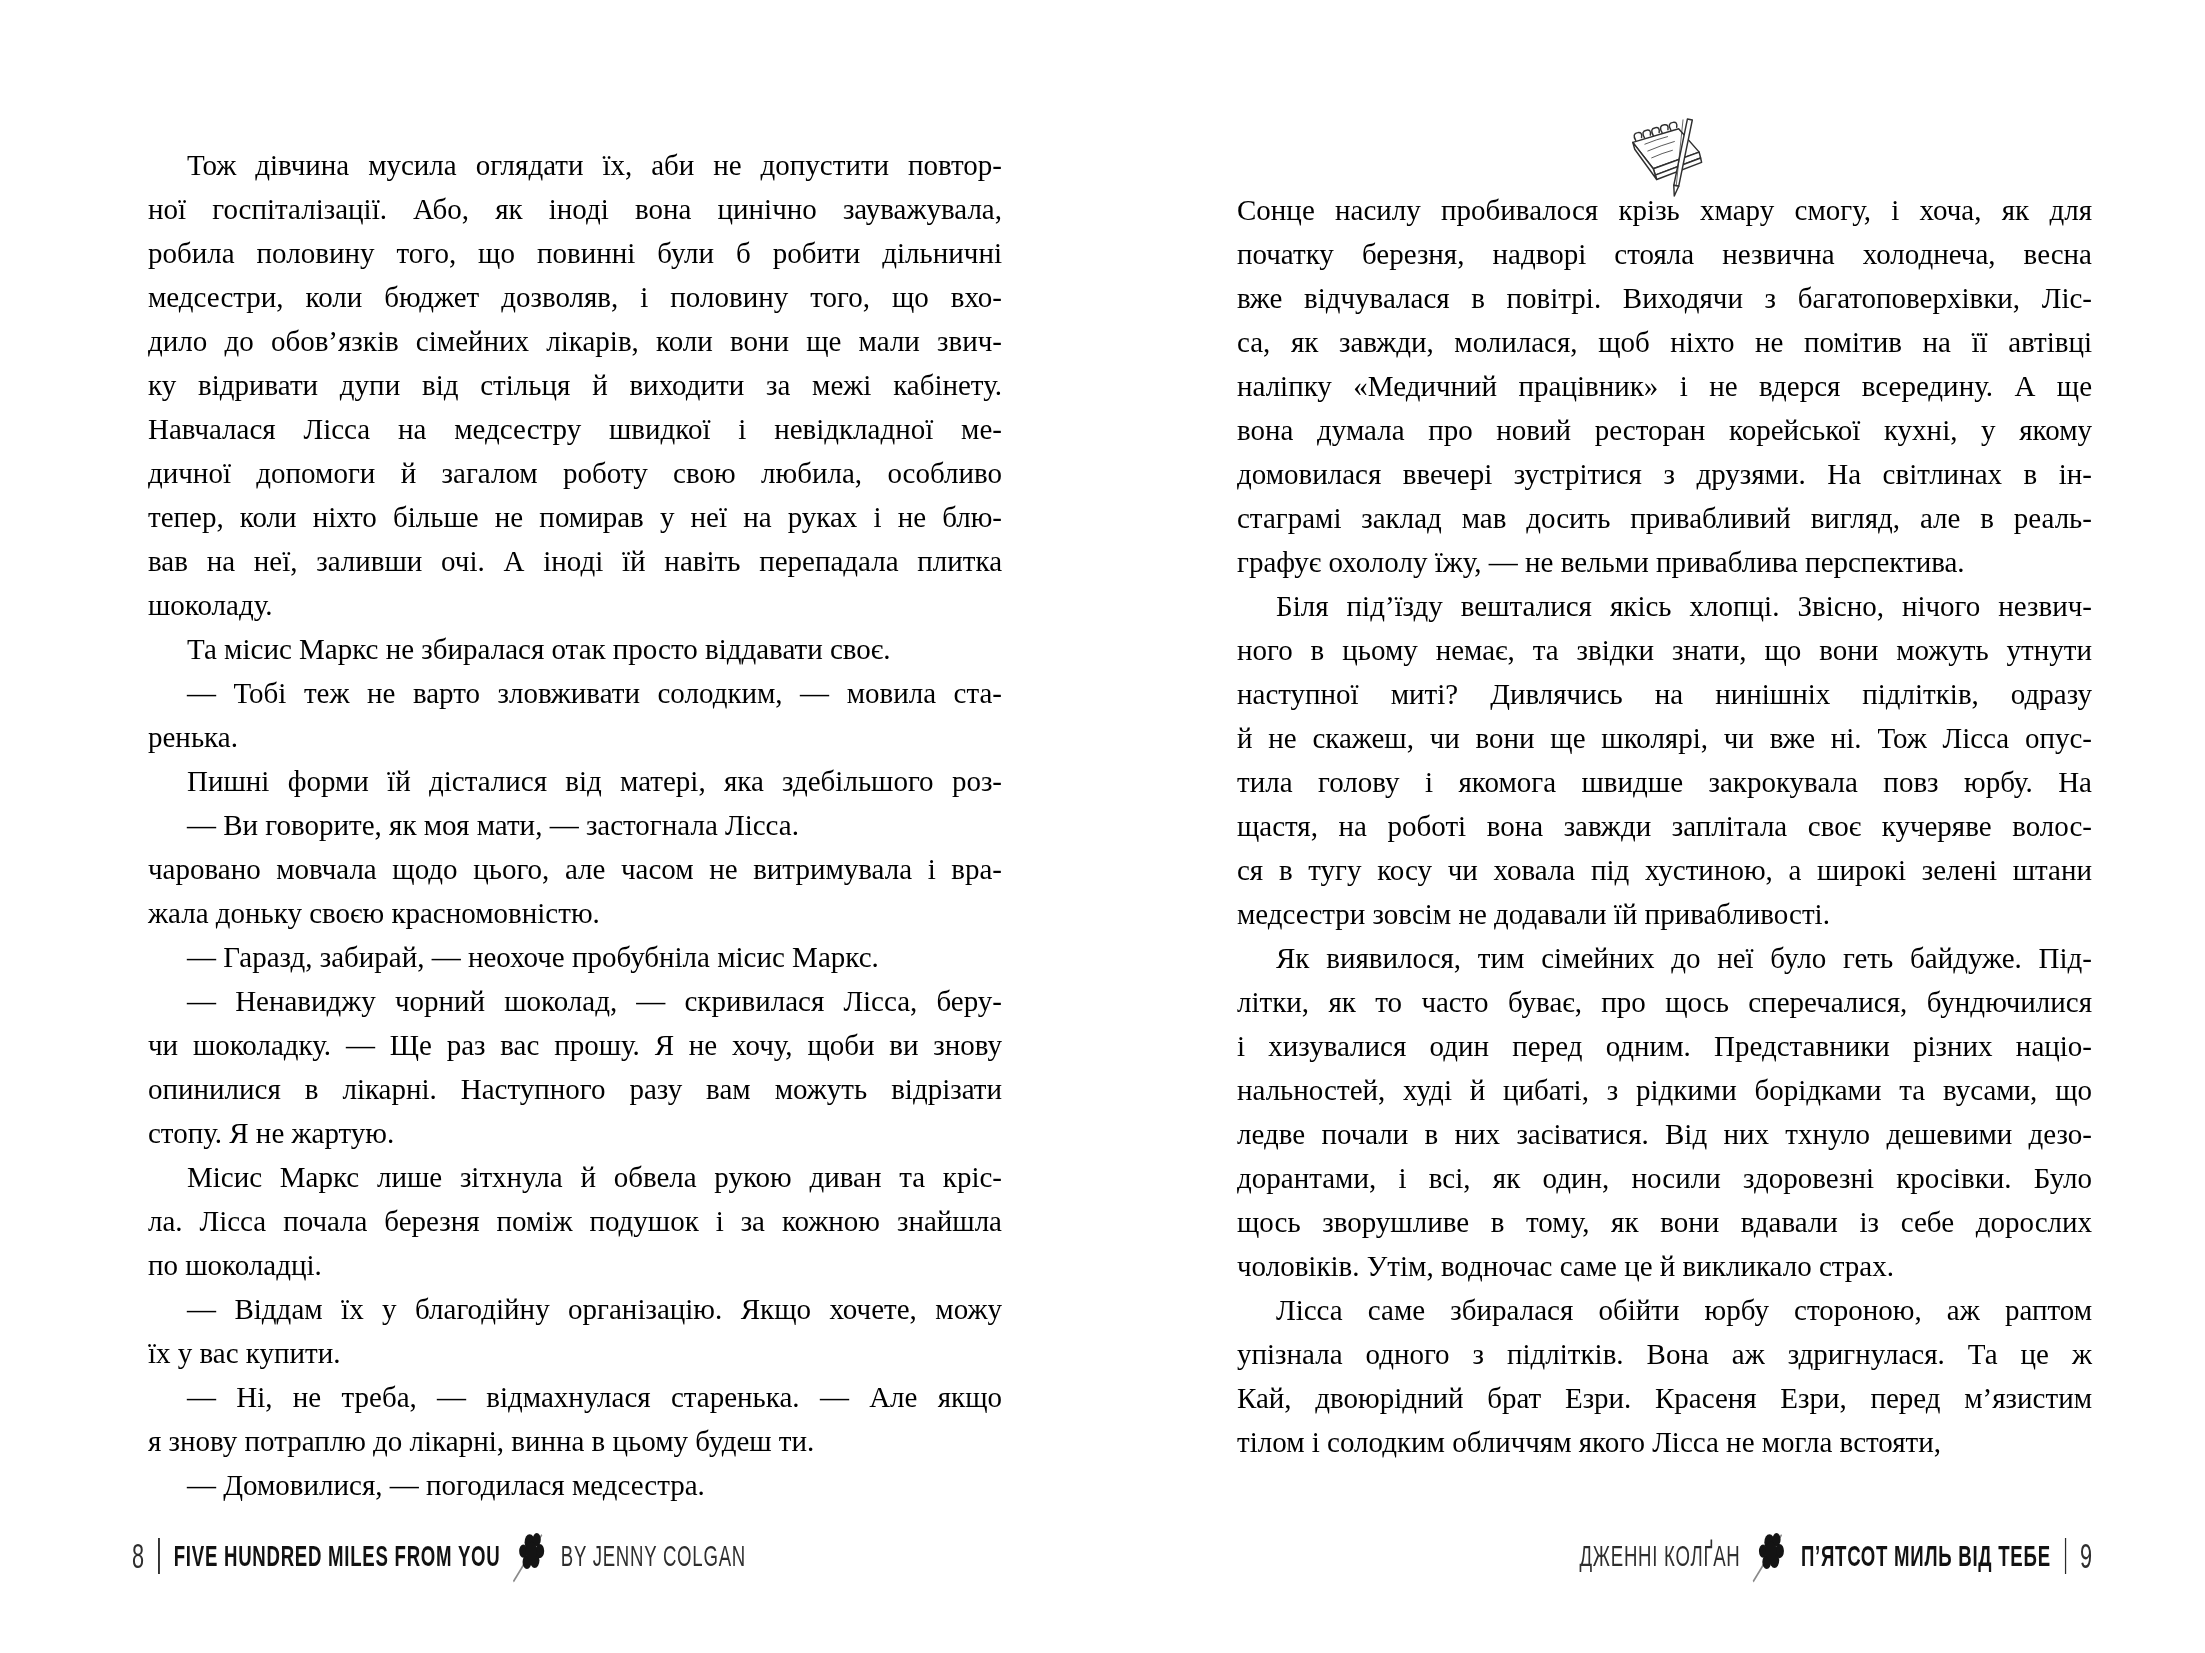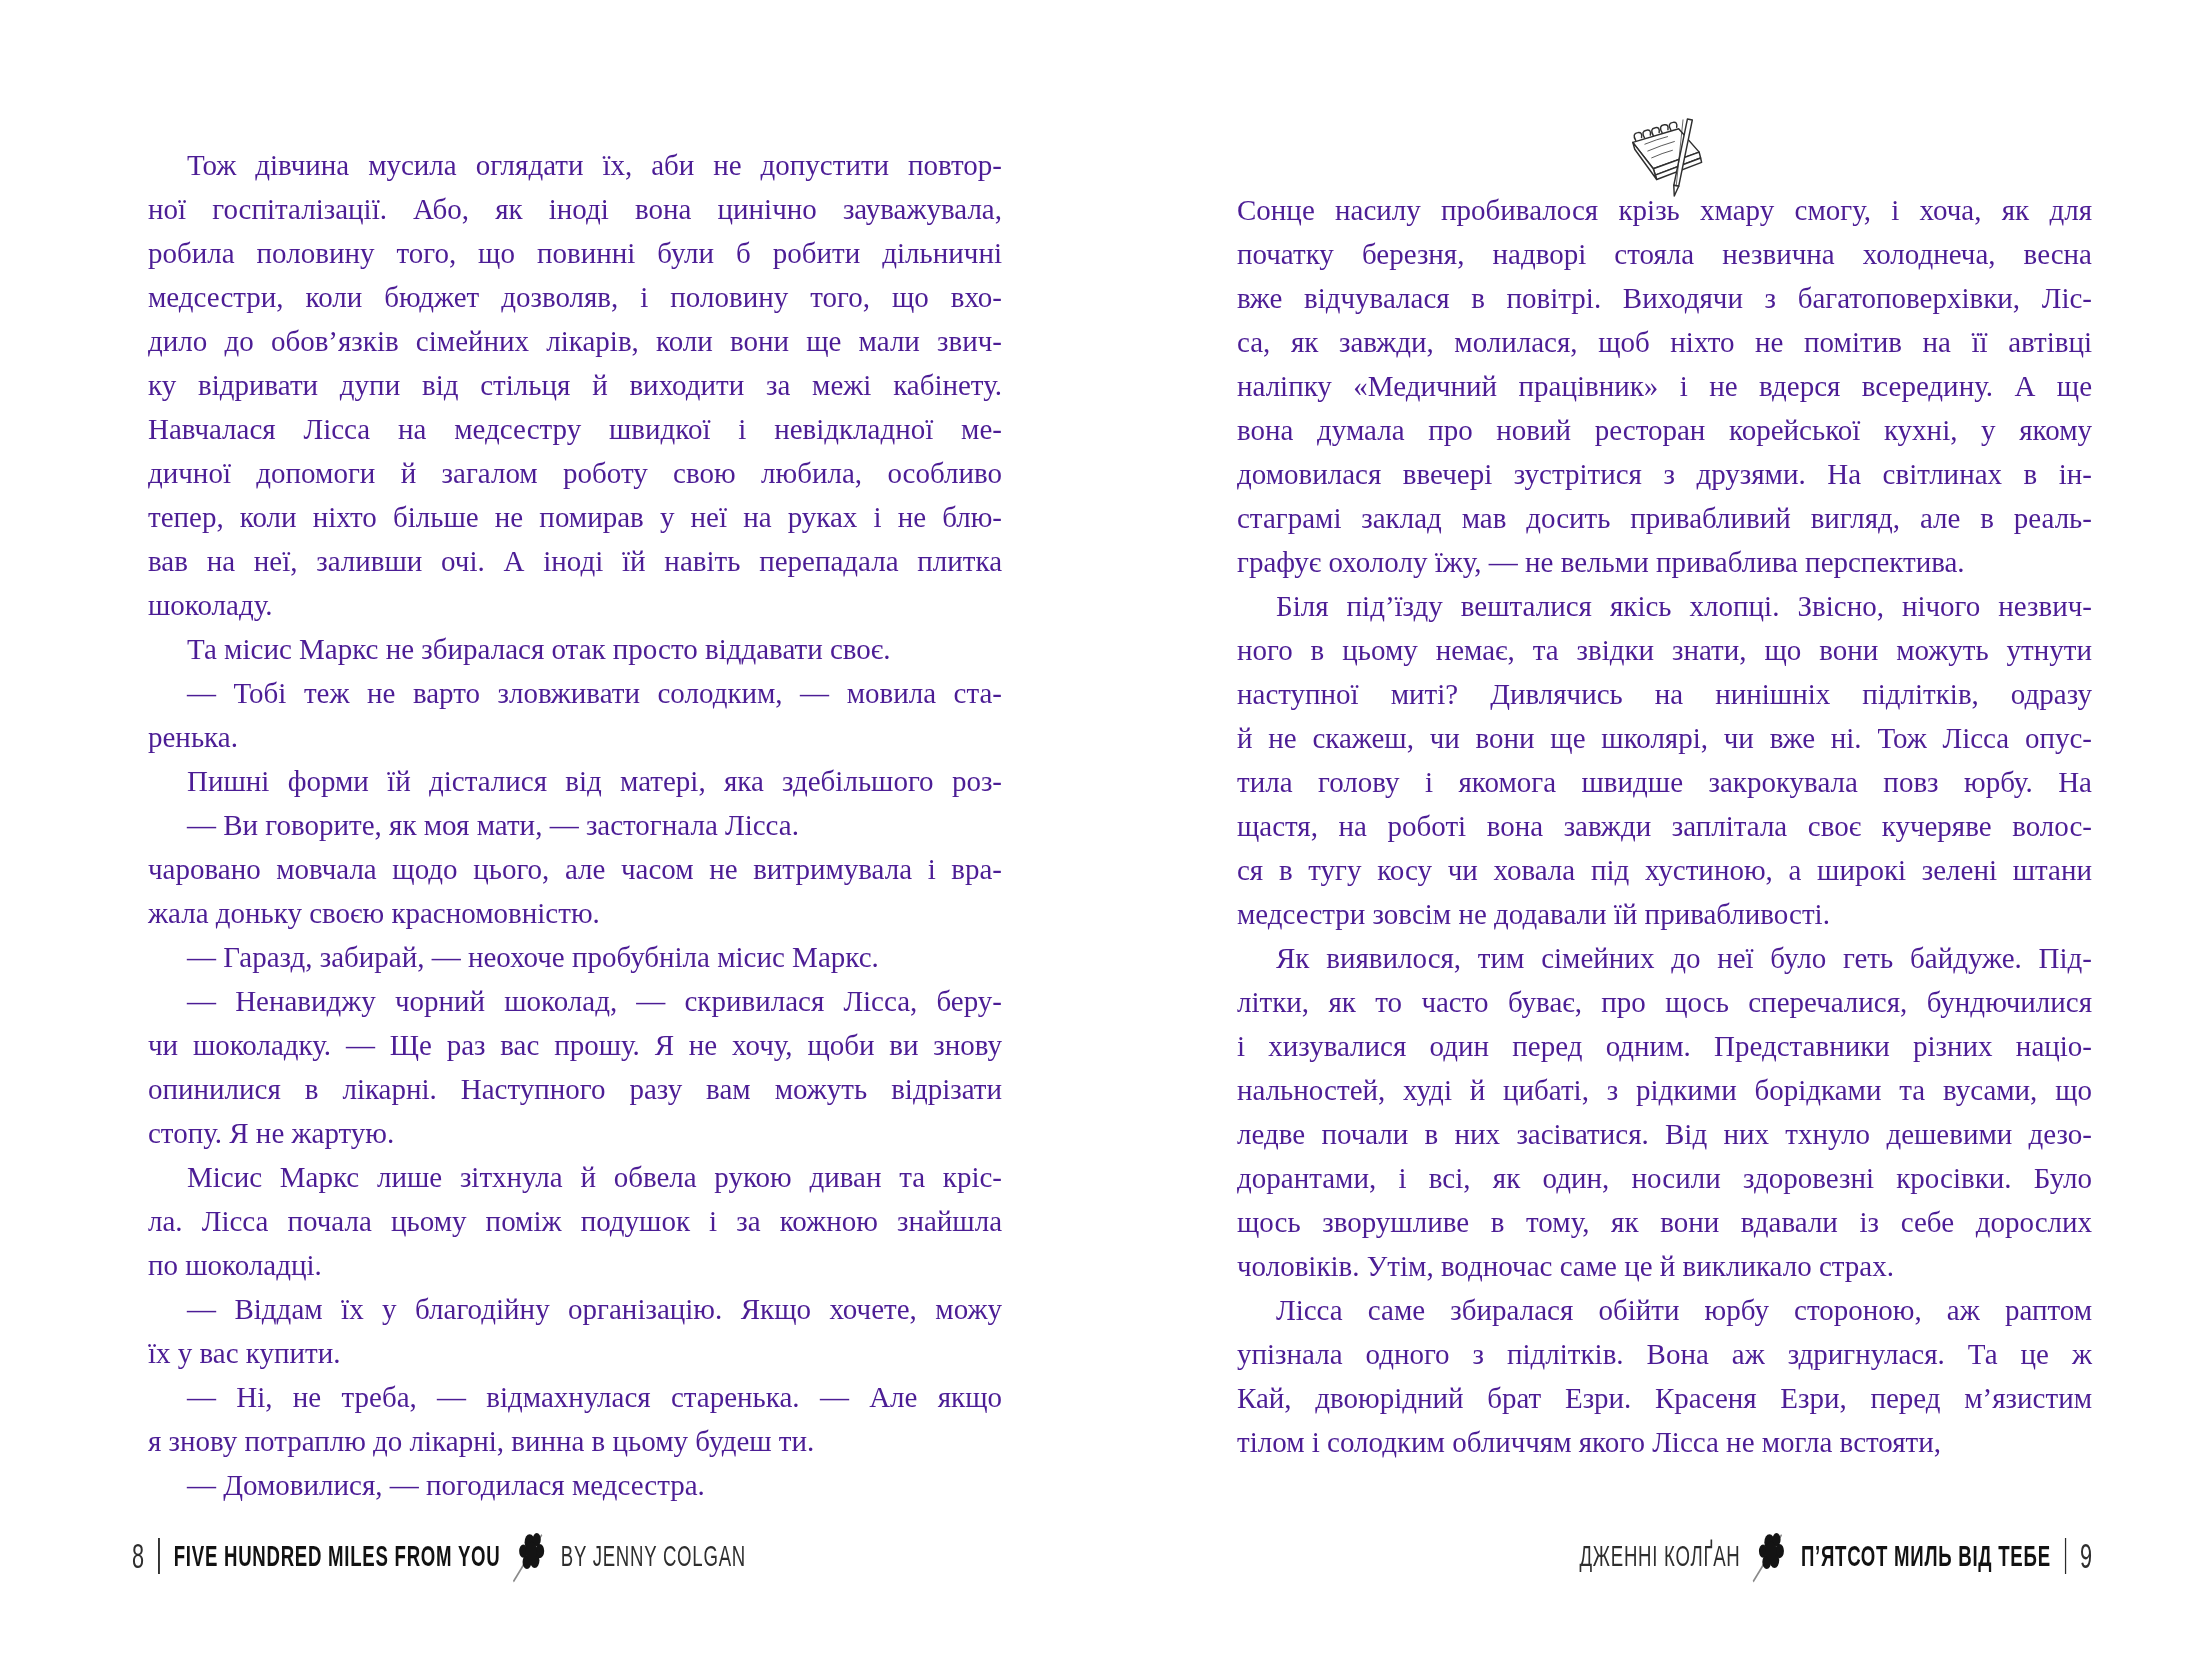--- a/index.html
+++ b/index.html
@@ -12,21 +12,21 @@
     height: 1654px;
     background: #ffffff;
     overflow: hidden;
     font-family: "Liberation Serif", serif;
     color: #141414;
   }
   .text-col {
     position: absolute;
     font-size: 29px;
     line-height: 44px;
-    color: #4c1d95;
+    color: #000000;
     font-family: Liberation Serif, serif;
   }
   .text-col .line {
     text-align: justify;
     text-align-last: justify;
     white-space: normal;
     height: 44px;
     overflow: visible;
   }
   .text-col .line.last { text-align-last: left; }
@@ -139,21 +139,21 @@
       <div class="line indent">Пишні форми їй дісталися від матері, яка здебільшого роз-</div>
       <div class="line indent last">— Ви говорите, як моя мати, — застогнала Лісса.</div>
       <div class="line">чаровано мовчала щодо цього, але часом не витримувала і вра-</div>
       <div class="line last">жала доньку своєю красномовністю.</div>
       <div class="line indent last">— Гаразд, забирай, — неохоче пробубніла місис Маркс.</div>
       <div class="line indent">— Ненавиджу чорний шоколад, — скривилася Лісса, беру-</div>
       <div class="line">чи шоколадку. — Ще раз вас прошу. Я не хочу, щоби ви знову</div>
       <div class="line">опинилися в лікарні. Наступного разу вам можуть відрізати</div>
       <div class="line last">стопу. Я не жартую.</div>
       <div class="line indent">Місис Маркс лише зітхнула й обвела рукою диван та кріс-</div>
-      <div class="line">ла. Лісса почала цьому поміж подушок і за кожною знайшла</div>
+      <div class="line">ла. Лісса почала березня поміж подушок і за кожною знайшла</div>
       <div class="line last">по шоколадці.</div>
       <div class="line indent">— Віддам їх у благодійну організацію. Якщо хочете, можу</div>
       <div class="line last">їх у вас купити.</div>
       <div class="line indent">— Ні, не треба, — відмахнулася старенька. — Але якщо</div>
       <div class="line last">я знову потраплю до лікарні, винна в цьому будеш ти.</div>
       <div class="line indent last">— Домовилися, — погодилася медсестра.</div>
     </div>
 
   <div class="text-col" id="right-col">
       <div class="line">Сонце насилу пробивалося крізь хмару смогу, і хоча, як для</div>

